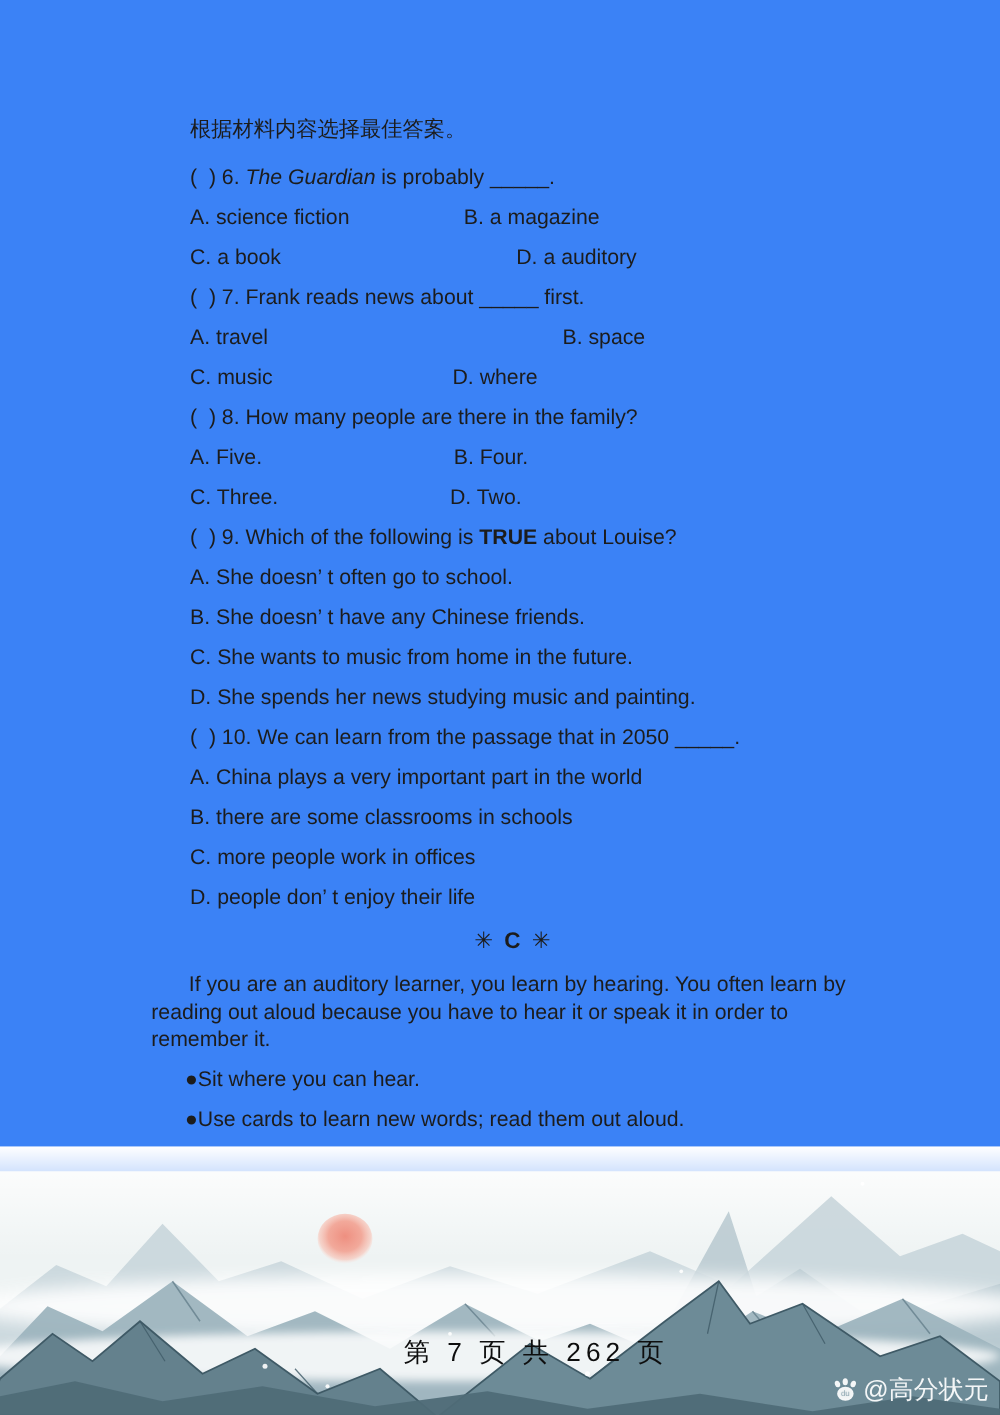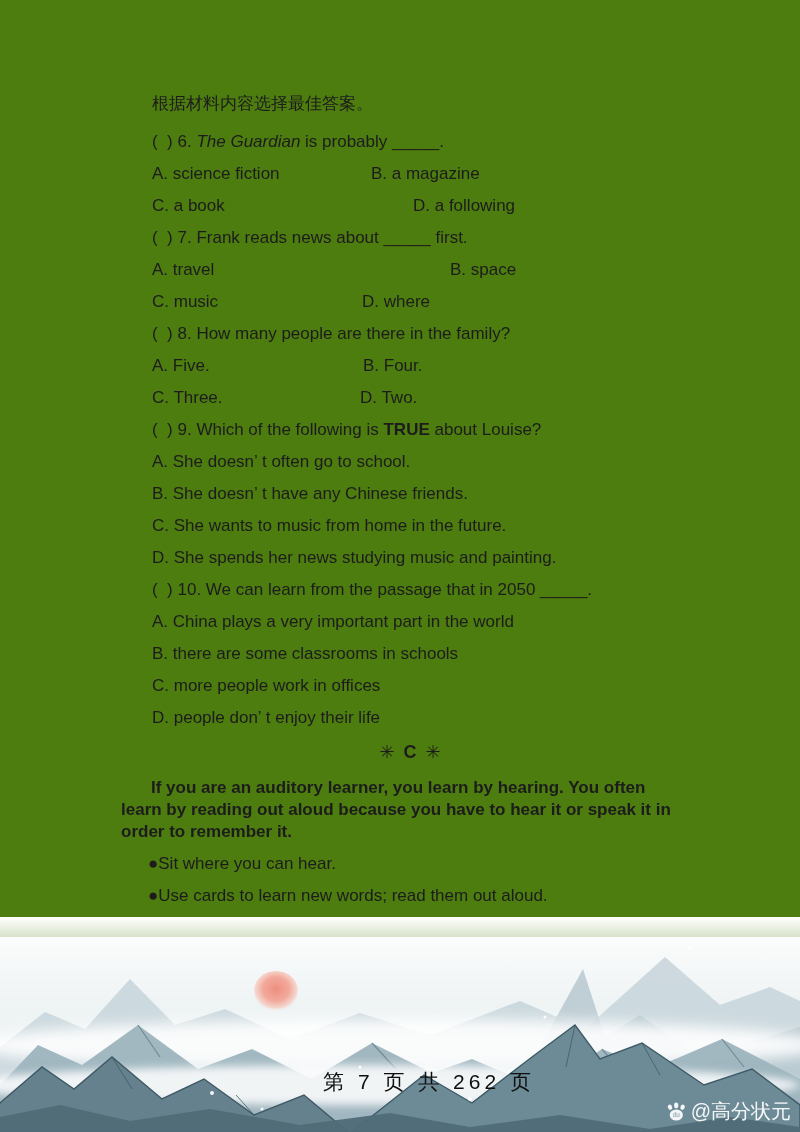--- a/index.html
+++ b/index.html
@@ -2,21 +2,21 @@
 <html><head>
 <meta charset="utf-8">
 <style>
   * { box-sizing: border-box; }
   html, body { margin: 0; padding: 0; background: #ffffff; }
   .page {
     position: relative;
     width: 800px;
     height: 1132px;
     margin: 0 auto;
-    background: #4d7c0f;
+    background: #3b82f6;
     overflow: hidden;
     font-family: "Liberation Sans", "DejaVu Sans", sans-serif;
     color: #1c1c1c;
   }
   .content {
     position: absolute;
     top: 0; left: 0;
     width: 100%;
     padding: 88px 0 0 121px;
     font-size: 17px;
@@ -44,21 +44,20 @@
     text-align: center;
     font-weight: bold;
     font-size: 18px;
     letter-spacing: 2px;
   }
   .para {
     width: 557px;
     margin: 9px 0 0 0;
     line-height: 22px;
     text-indent: 30px;
-    font-weight: bold;
   }
   .para.second { margin-top: 13px; }
   .bullets { margin-top: 5px; }
   .bullet-line {
     height: 32px;
     line-height: 32px;
     margin-left: 27px;
   }
   
   .art {
@@ -96,21 +95,21 @@
 <body>
 
 <div class="page">
 
   <div class="content">
     <p class="instruction">根据材料内容选择最佳答案。</p>
 
     <div id="questions">
         <div class="q-line"><span>(&nbsp;&nbsp;) 6. </span><span class="italic">The Guardian</span><span> is probably _____.</span></div>
         <div class="opt-line"><span>A. science fiction</span><span class="opt-b" style="left: 219px;">B. a magazine</span></div>
-        <div class="opt-line"><span>C. a book</span><span class="opt-b" style="left: 261px;">D. a following</span></div>
+        <div class="opt-line"><span>C. a book</span><span class="opt-b" style="left: 261px;">D. a auditory</span></div>
         <div class="q-line"><span>(&nbsp;&nbsp;) 7. Frank reads news about _____ first.</span></div>
         <div class="opt-line"><span>A. travel</span><span class="opt-b" style="left: 256px; margin-left: 42px;">B. space</span></div>
         <div class="opt-line"><span>C. music</span><span class="opt-b" style="left: 210px;">D. where</span></div>
         <div class="q-line"><span>(&nbsp;&nbsp;) 8. How many people are there in the family?</span></div>
         <div class="opt-line"><span>A. Five.</span><span class="opt-b" style="left: 211px;">B. Four.</span></div>
         <div class="opt-line"><span>C. Three.</span><span class="opt-b" style="left: 208px;">D. Two.</span></div>
         <div class="q-line"><span>(&nbsp;&nbsp;) 9. Which of the following is </span><span class="bold">TRUE</span><span> about Louise?</span></div>
         <div class="opt-line"><span>A. She doesn’ t often go to school.</span></div>
         <div class="opt-line"><span>B. She doesn’ t have any Chinese friends.</span></div>
         <div class="opt-line"><span>C. She wants to music from home in the future.</span></div>

